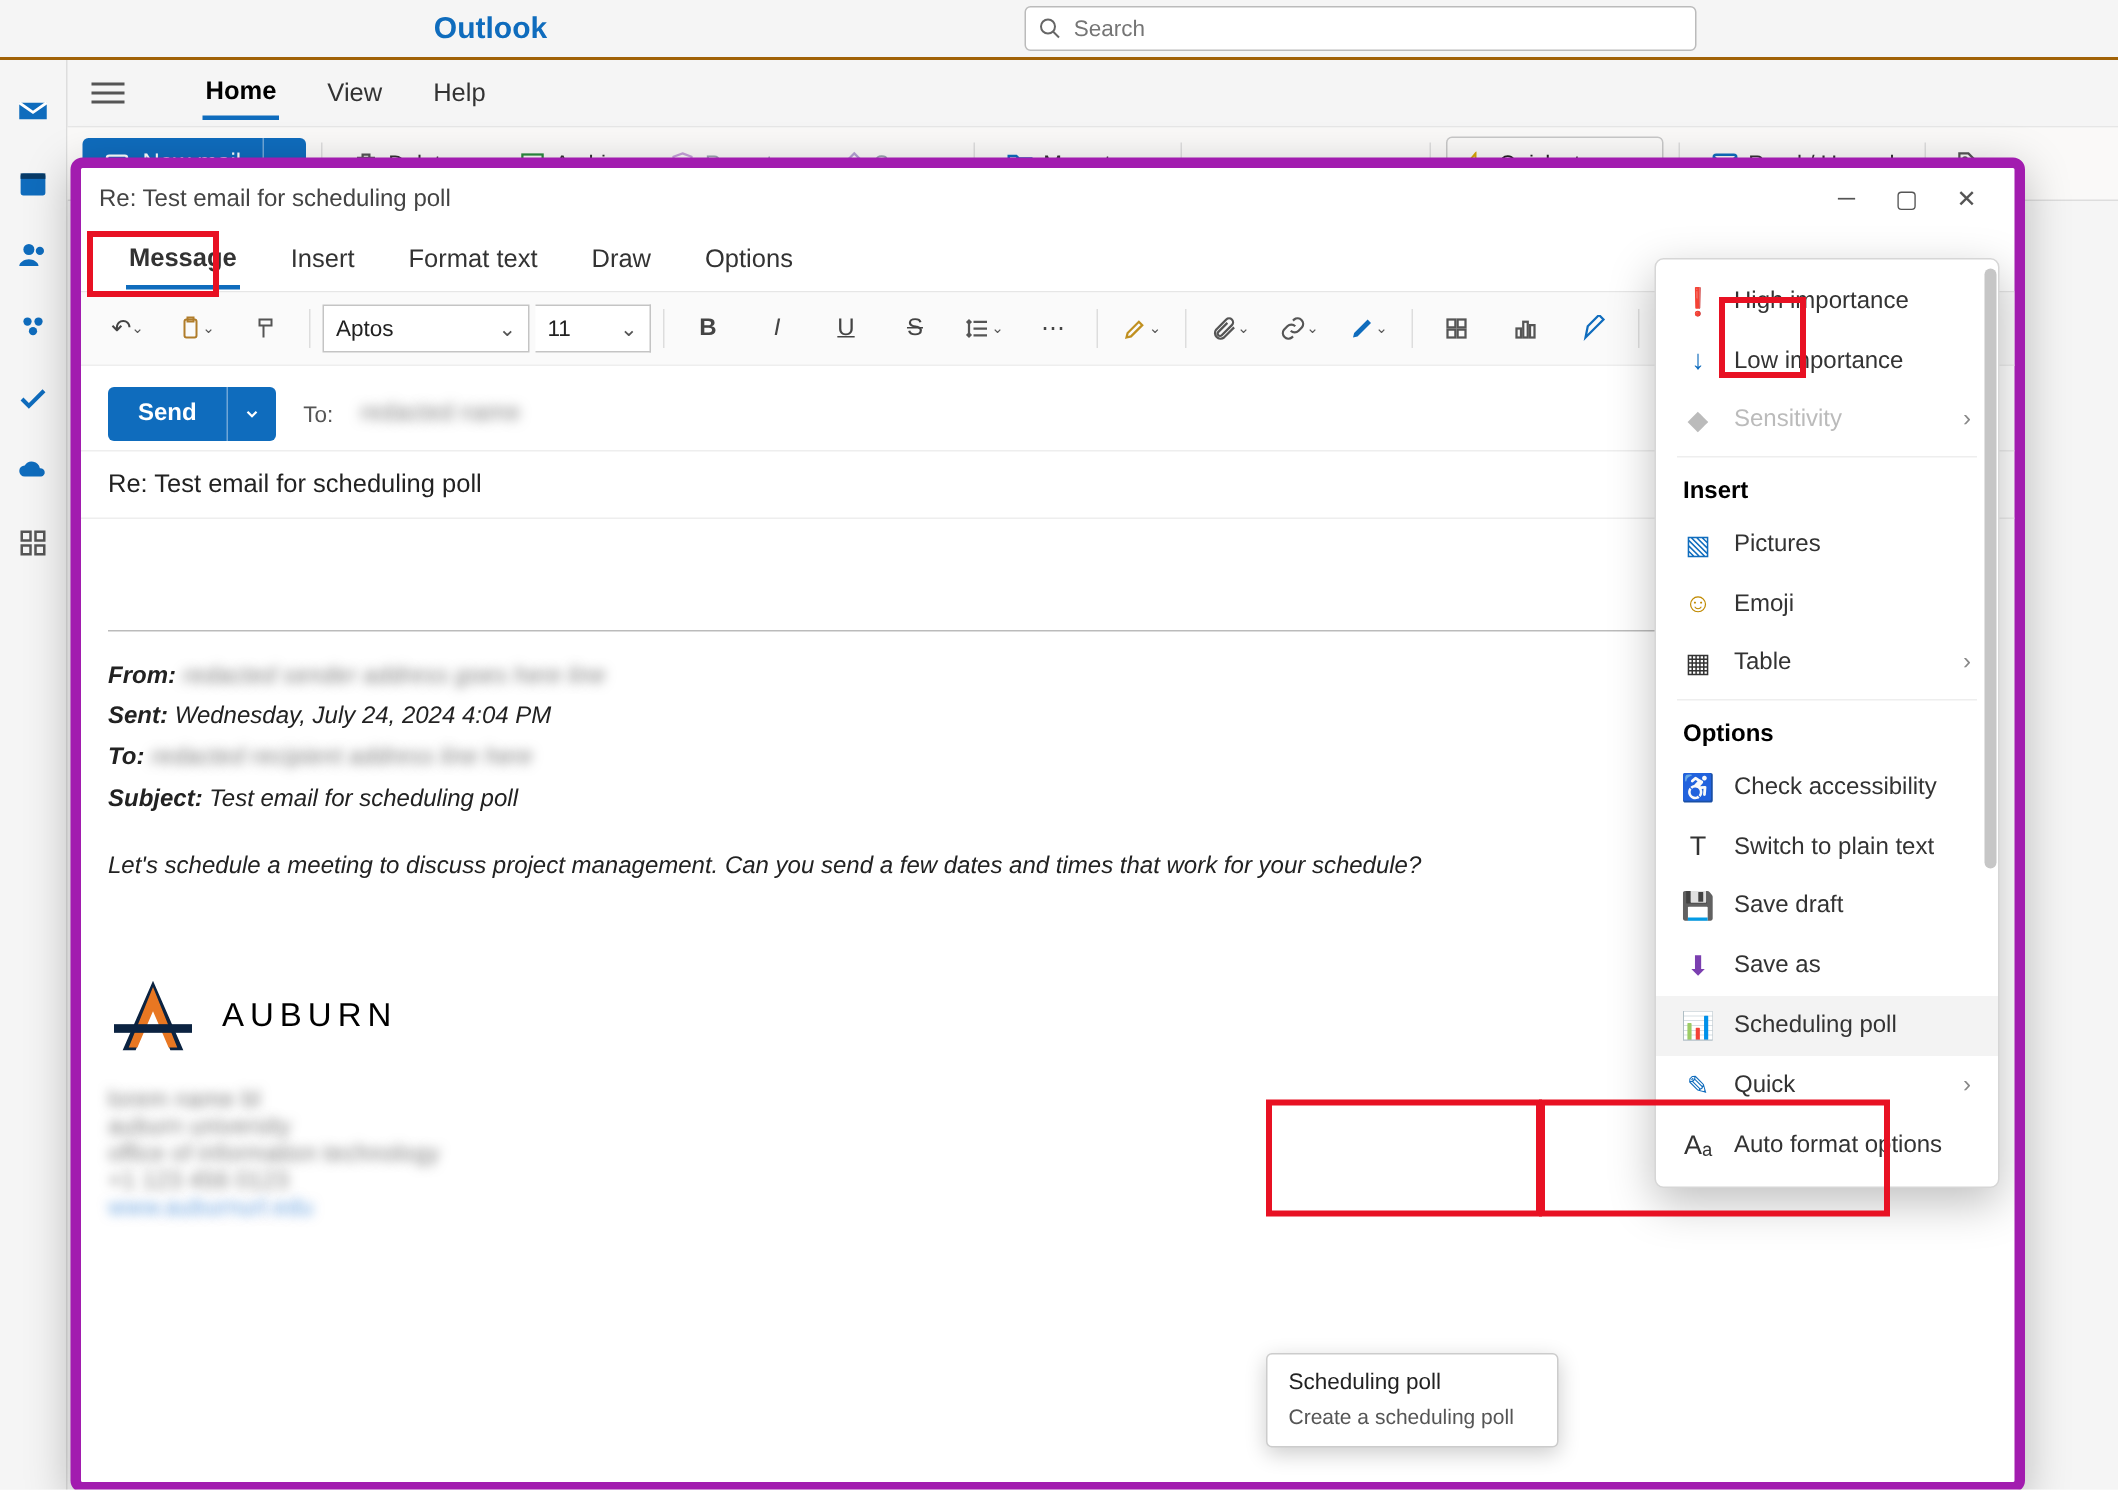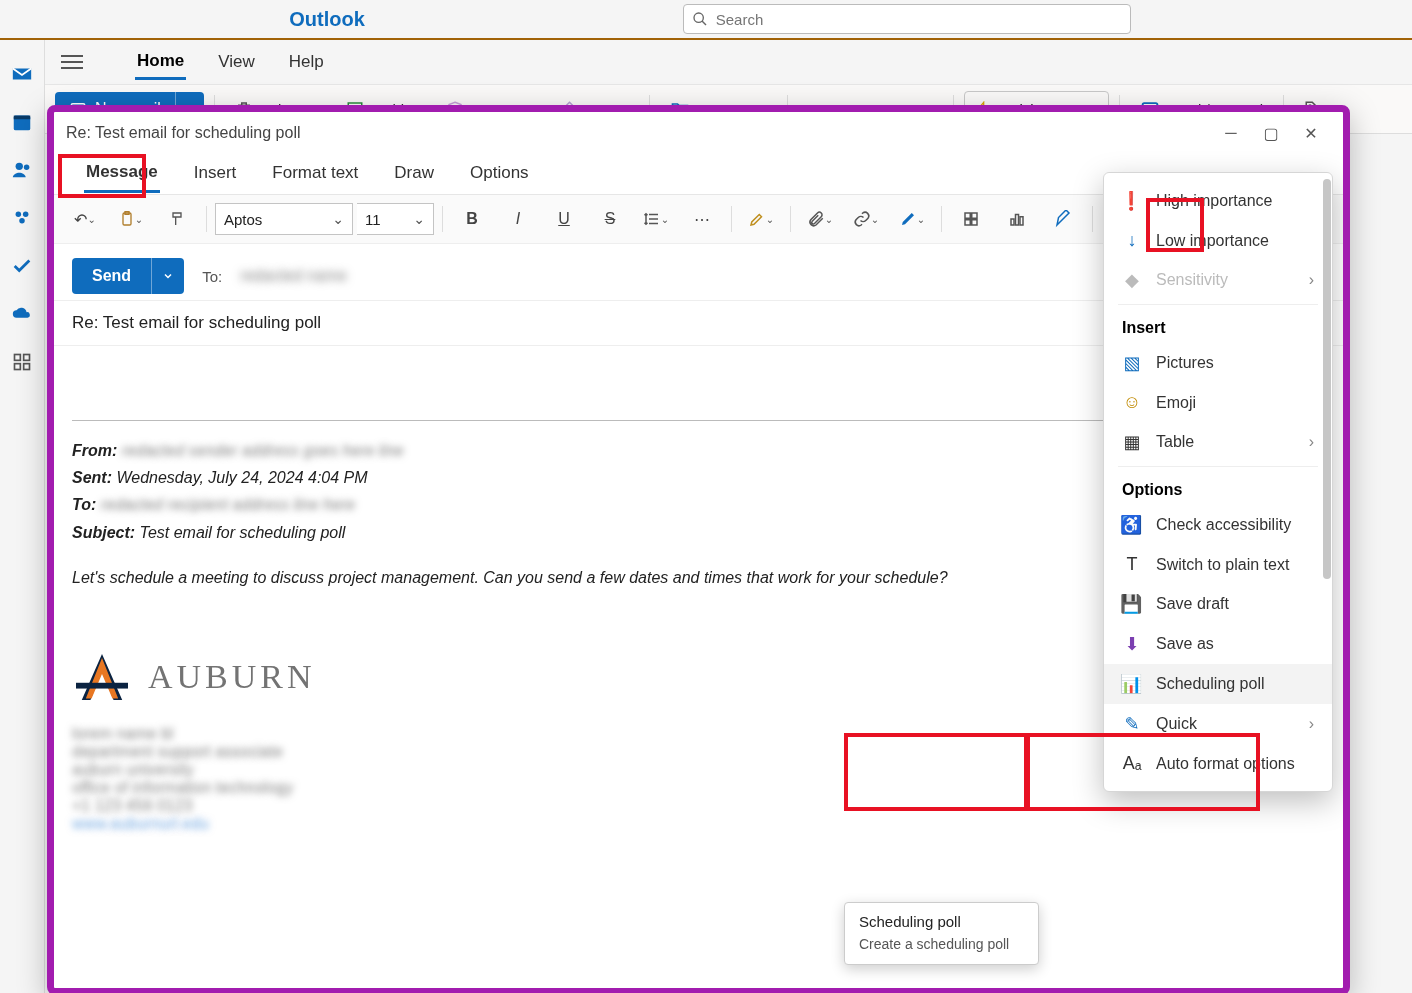--- a/index.html
+++ b/index.html
@@ -244,21 +244,21 @@
     font-size:16px;
     overflow:auto;
     flex:1;
     position:relative;
   }
   .body-area hr { border:none; border-top:1px solid #bbb; margin:60px 0 16px;}
   .meta-line { font-size:16px; line-height:1.7;font-style:italic;}
   .meta-line b { font-weight:700;}
   .blurred { color:transparent; text-shadow:0 0 7px rgba(0,0,0,.5); }
   .auburn-block { display:flex; align-items:center; gap:16px; margin-top:30px;}
-  .auburn-text { font-size:34px; letter-spacing:4px; color:#737373; font-weight:500;font-family:Liberation Serif, serif;}
+  .auburn-text { font-size:22px; letter-spacing:4px; color:#000000; font-weight:500;}
 
   
   .overflow-menu {
     position:absolute;
     top:60px;
     right:10px;
     width:228px;
     background:#fff;
     border:1px solid #d6d6d6;
     border-radius:6px;
@@ -627,21 +627,20 @@
         <div class="auburn-block">
           <svg width="60" height="52" viewBox="0 0 100 90">
             <path d="M50 5 L15 85 H30 L50 35 L70 85 H85 Z" fill="#0b2341"></path>
             <path d="M50 12 L22 82 H32 L50 40 L68 82 H78 Z" fill="#e87722"></path>
             <rect x="5" y="55" width="90" height="10" fill="#0b2341"></rect>
           </svg>
           <span class="auburn-text">AUBURN</span>
         </div>
         <div style="height:22px"></div>
         <div class="blurred">lorem name bl</div>
-        <div class="blurred">department support associate</div>
         <div class="blurred">auburn university</div>
         <div class="blurred">office of information technology</div>
         <div class="blurred">+1 123 456 0123</div>
         <div class="blurred" style="color:transparent;text-shadow:0 0 7px rgba(0,102,204,.6)">www.auburnurl.edu</div>
 
         <div class="tooltip">
           <div class="tt-title">Scheduling poll</div>
           <div class="tt-sub">Create a scheduling poll</div>
         </div>
       </div>

